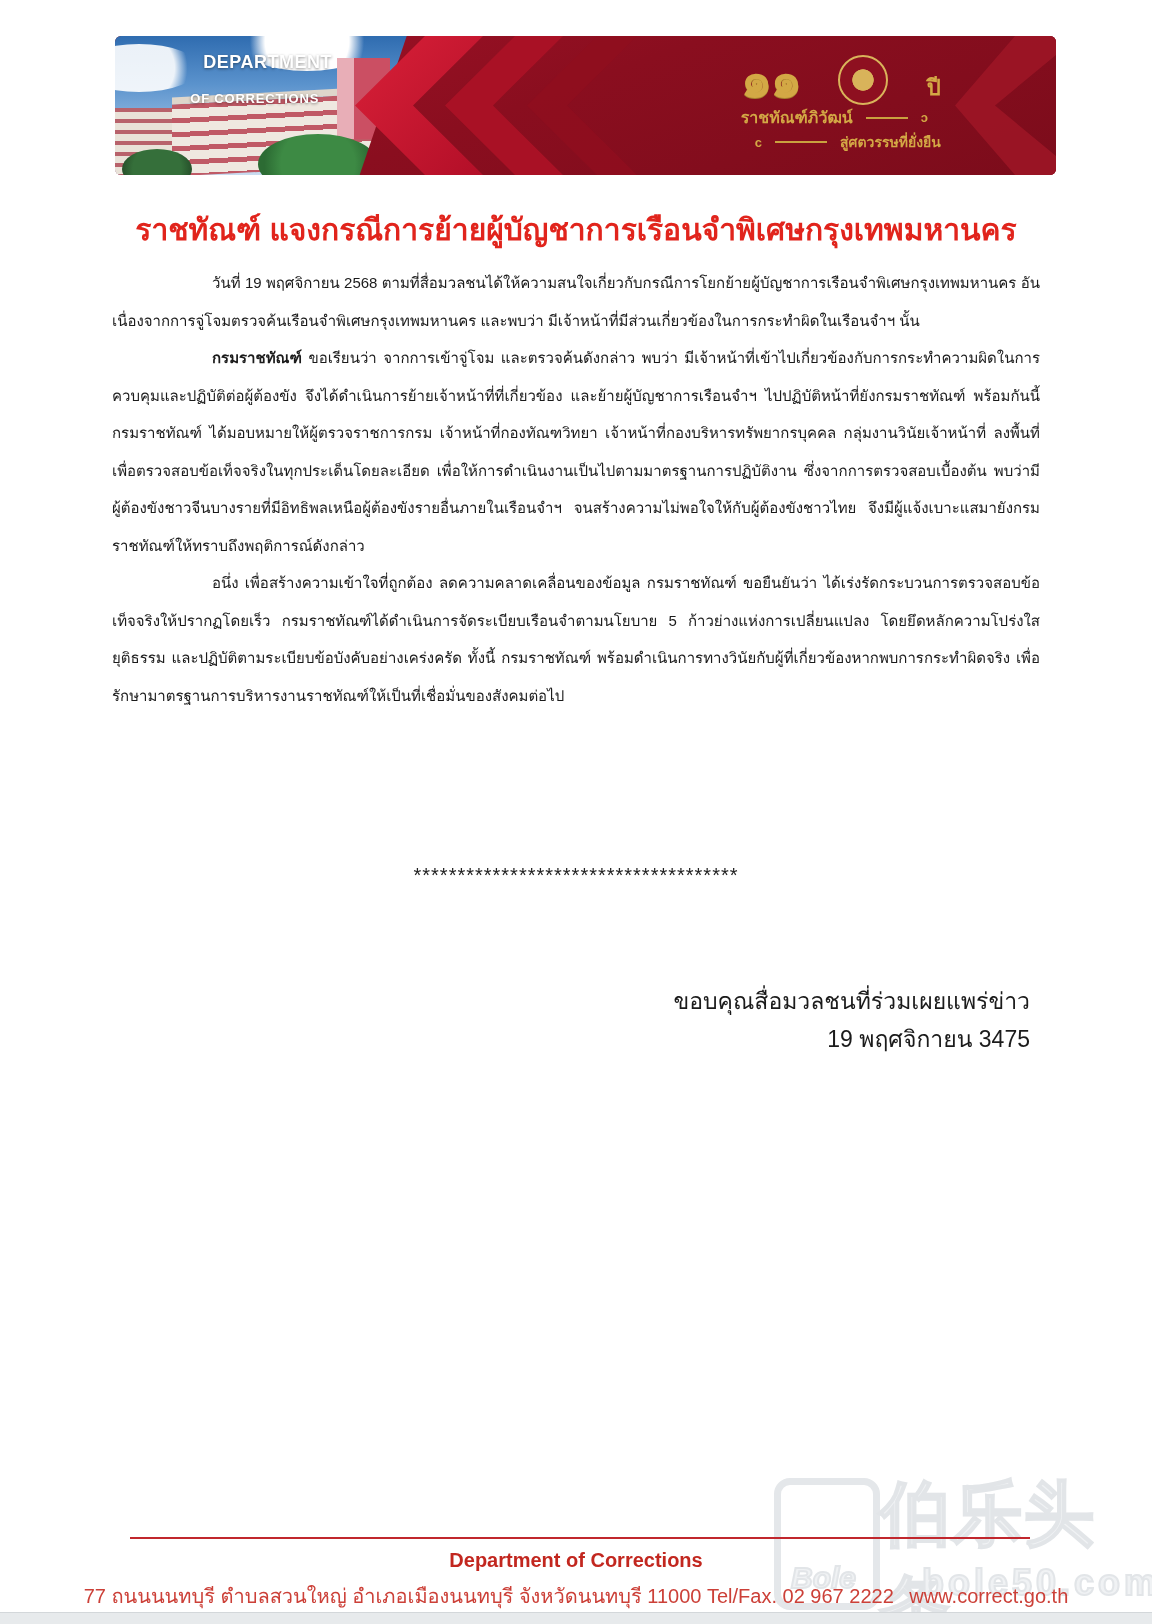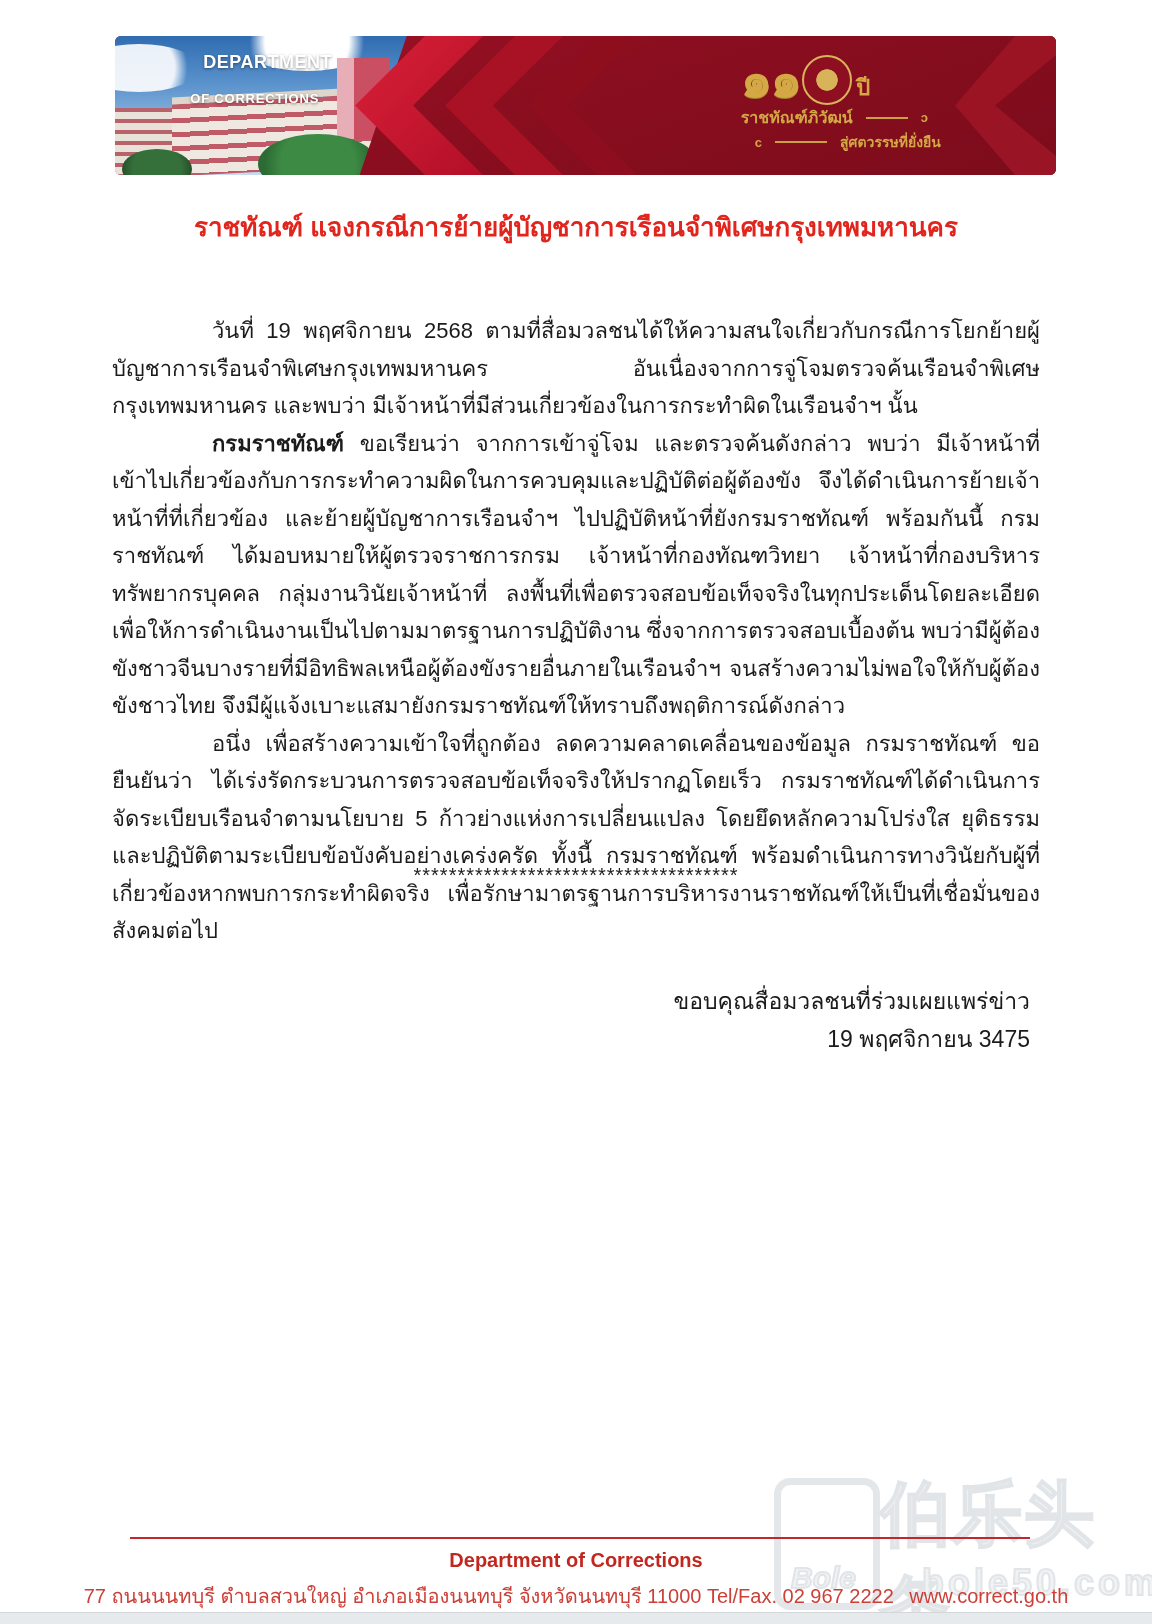--- a/index.html
+++ b/index.html
@@ -30,38 +30,38 @@
   .photo-caption .l2{font-size:13px;font-weight:bold;letter-spacing:.8px;margin-top:20px;}
   .red-bg{position:absolute;left:0;top:0;width:100%;height:100%;z-index:1;
          background:linear-gradient(160deg,#a01227 0%,#8a0e1f 45%,#7c0c1b 100%);
          clip-path:polygon(31% 0,100% 0,100% 100%,26% 100%);}
   .chevrons{position:absolute;left:0;top:0;width:100%;height:100%;z-index:2;}
   .news-block{position:absolute;left:46%;top:50%;transform:translateY(-50%);z-index:3;
          text-align:center;color:#ffffff;}
   .news-title{font-size:47px;font-weight:bold;letter-spacing:3px;line-height:1;}
   .news-sub{font-size:11px;font-weight:bold;letter-spacing:1.6px;margin-top:4px;}
   .anniv{position:absolute;left:66.5%;top:14%;z-index:3;color:#d3a845;width:200px;}
-  .anniv-row{display:flex;align-items:center;}
+  .anniv-row{display:flex;align-items:center;justify-content:space-between;}
   .anniv-num{font-size:50px;font-weight:bold;line-height:1;letter-spacing:-2px;
          text-shadow:0 1px 0 #a5812e;}
   .seal{width:46px;height:46px;border-radius:50%;margin-left:2px;border:2px solid #d9b35a;
          background:radial-gradient(circle,#d9b35a 0 32%,#8e1020 34% 72%,#d9b35a 74% 100%);}
   .anniv-pi{font-size:22px;font-weight:bold;margin-left:4px;align-self:flex-end;}
   .anniv-line{font-size:16px;font-weight:bold;white-space:nowrap;display:flex;align-items:center;gap:13px;}
   .anniv-line.second{font-size:14px;justify-content:flex-end;margin-top:1px;}
   .gold-rule{display:inline-block;height:0;border-top:2px solid #c9a23f;}
   .gold-rule.r1{width:42px;}
   .gold-rule.r2{width:52px;}
   .curl{font-size:13px;font-weight:bold;}
 
   
   .doc-title{position:absolute;left:0;right:0;top:206px;text-align:center;
-         color:#e1241c;font-size:26px;font-weight:bold;}
+         color:#e1241c;font-size:30px;font-weight:bold;}
   .doc-body{position:absolute;left:112px;top:264px;width:928px;color:#1b1b1b;
-         font-size:22px;line-height:37.5px;text-align:justify;margin-top:48px;}
+         font-size:15px;line-height:37.5px;text-align:justify;}
   .doc-body p{margin:0;text-indent:100px;}
   .divider{position:absolute;left:0;right:0;top:864px;text-align:center;color:#222222;
          font-size:20px;letter-spacing:1px;}
   .closing{position:absolute;left:112px;top:938px;width:918px;text-align:right;
          color:#1b1b1b;font-size:23px;line-height:38px;margin-top:44px;}
 
   
   .footer-rule{position:absolute;left:130px;top:1537px;width:900px;height:0;
          border-top:2px solid #c1272d;z-index:2;}
   .footer-org{position:absolute;left:0;right:0;top:1549px;text-align:center;z-index:2;

